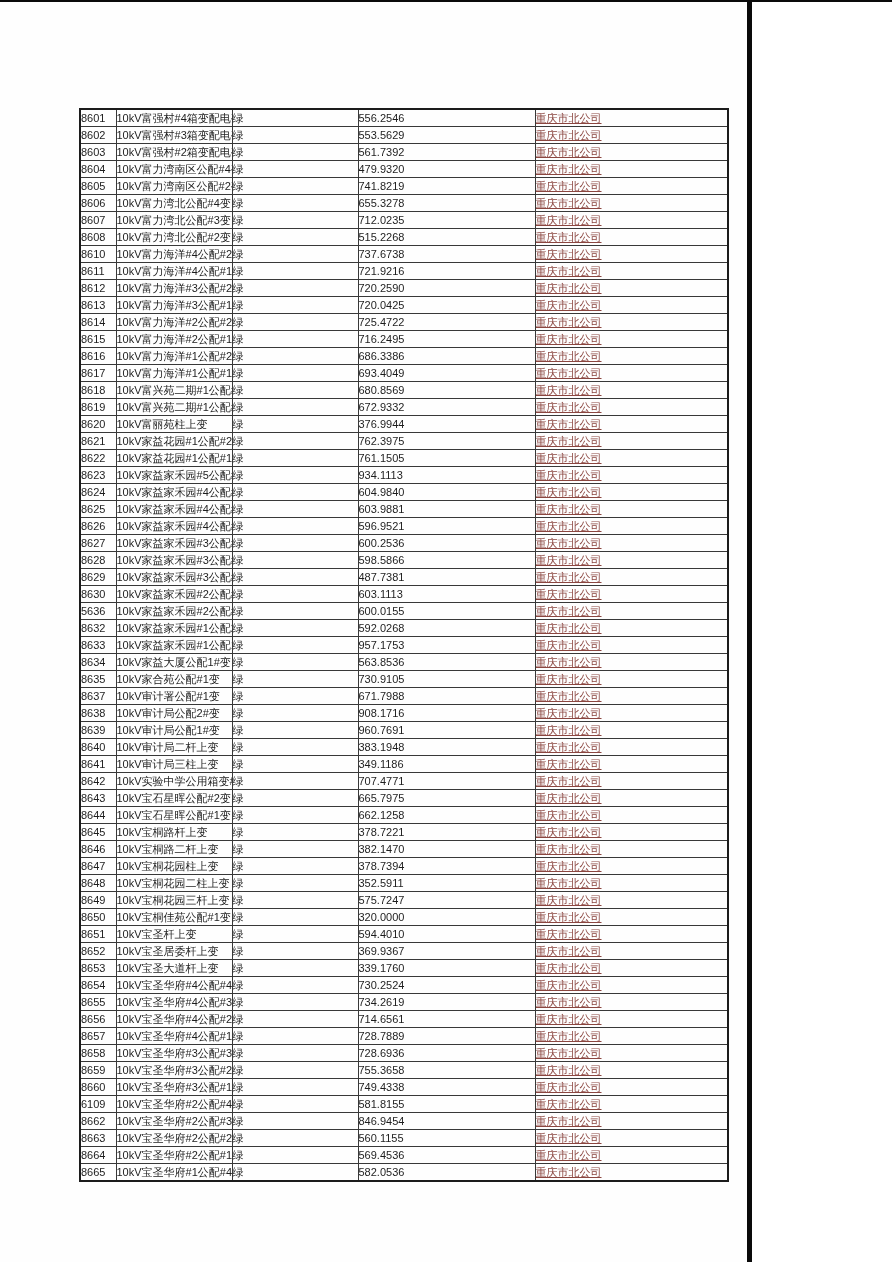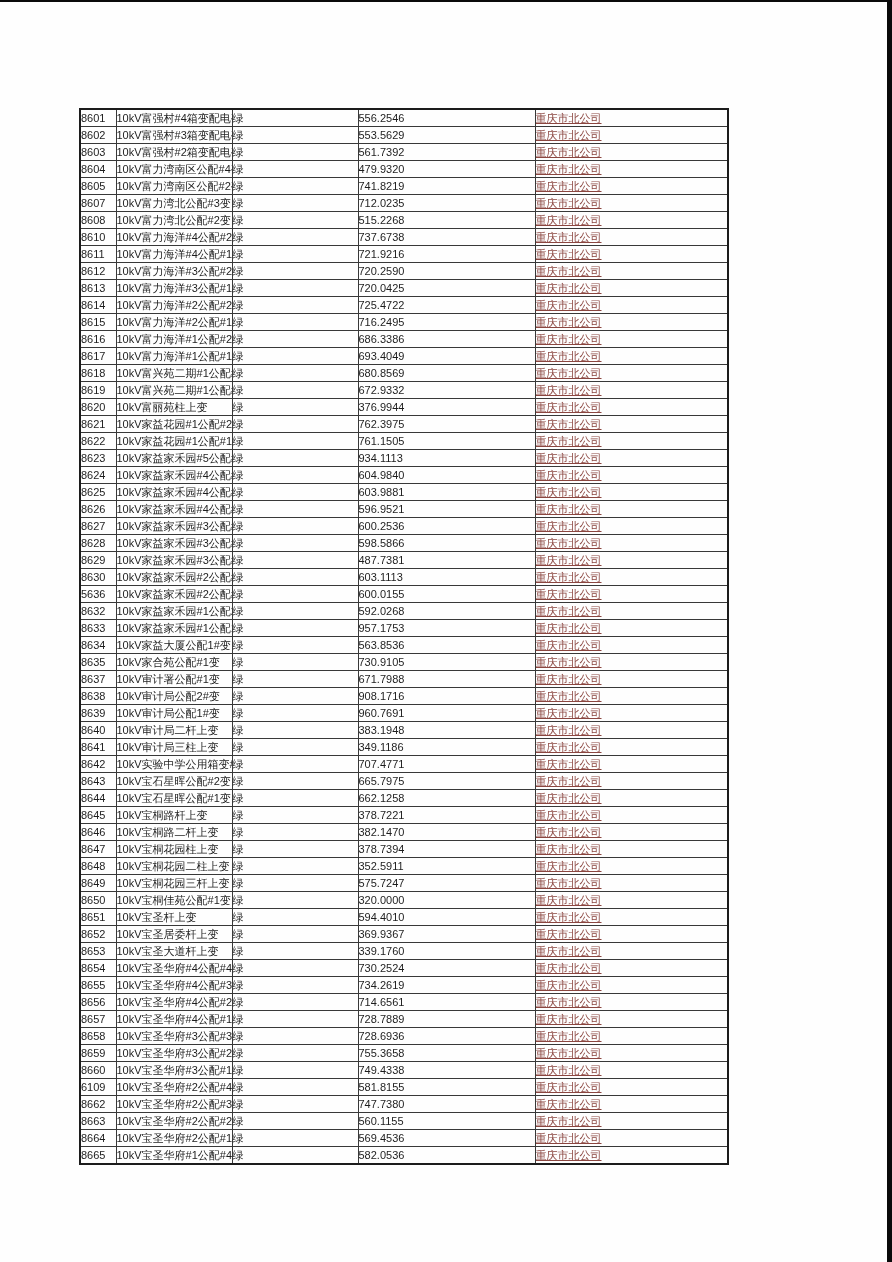--- a/index.html
+++ b/index.html
@@ -8,21 +8,21 @@
     background: #ffffff;
     width: 892px;
     height: 1262px;
     position: relative;
     overflow: hidden;
     font-family: "Liberation Sans", "DejaVu Sans", sans-serif;
   }
   .page {
     position: absolute;
     inset: 0;
-    width: 892px;
+    width: 752px;
     height: 1262px;
     background: #fefefe;
   }
   .scan-edge-top {
     position: absolute;
     top: 0; left: 0;
     width: 892px; height: 2px;
     background: #0a0a0a;
   }
   .scan-edge-right {
@@ -109,20 +109,27 @@
     <td class="c-company"><span>重庆市北公司</span></td>
   </tr>
           <tr>
     <td class="c-id">8605</td>
     <td class="c-name">10kV富力湾南区公配#2变</td>
     <td class="c-status">绿</td>
     <td class="c-value">741.8219</td>
     <td class="c-company"><span>重庆市北公司</span></td>
   </tr>
           <tr>
+    <td class="c-id">8606</td>
+    <td class="c-name">10kV富力湾北公配#4变</td>
+    <td class="c-status">绿</td>
+    <td class="c-value">655.3278</td>
+    <td class="c-company"><span>重庆市北公司</span></td>
+  </tr>
+          <tr>
     <td class="c-id">8607</td>
     <td class="c-name">10kV富力湾北公配#3变</td>
     <td class="c-status">绿</td>
     <td class="c-value">712.0235</td>
     <td class="c-company"><span>重庆市北公司</span></td>
   </tr>
           <tr>
     <td class="c-id">8608</td>
     <td class="c-name">10kV富力湾北公配#2变</td>
     <td class="c-status">绿</td>
@@ -483,21 +490,21 @@
     <td class="c-id">6109</td>
     <td class="c-name">10kV宝圣华府#2公配#4变</td>
     <td class="c-status">绿</td>
     <td class="c-value">581.8155</td>
     <td class="c-company"><span>重庆市北公司</span></td>
   </tr>
           <tr>
     <td class="c-id">8662</td>
     <td class="c-name">10kV宝圣华府#2公配#3变</td>
     <td class="c-status">绿</td>
-    <td class="c-value">747.7380</td>
+    <td class="c-value">846.9454</td>
     <td class="c-company"><span>重庆市北公司</span></td>
   </tr>
           <tr>
     <td class="c-id">8663</td>
     <td class="c-name">10kV宝圣华府#2公配#2变</td>
     <td class="c-status">绿</td>
     <td class="c-value">560.1155</td>
     <td class="c-company"><span>重庆市北公司</span></td>
   </tr>
           <tr>

